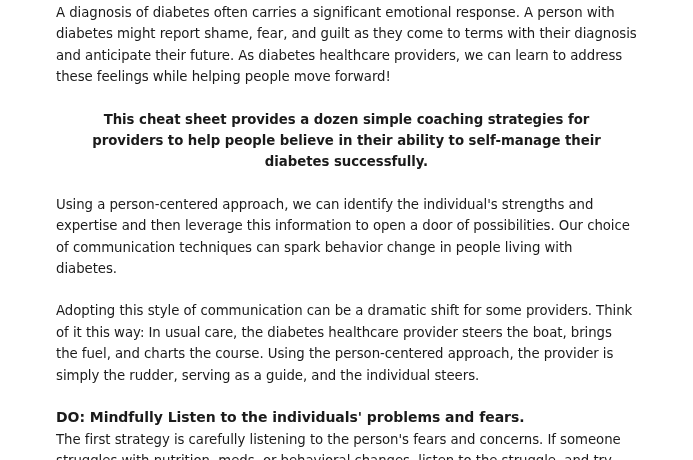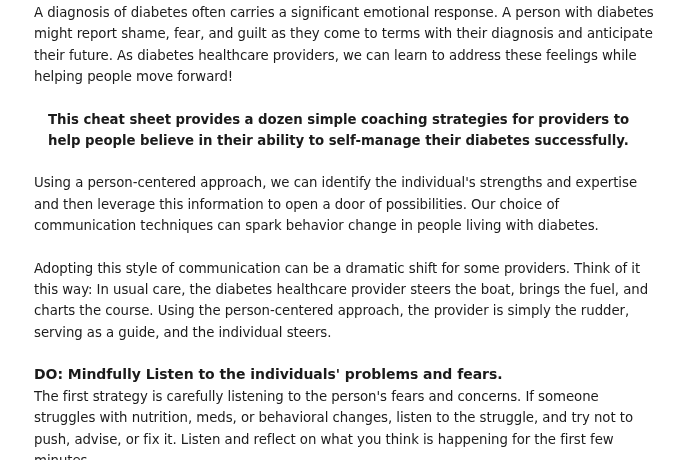--- a/index.html
+++ b/index.html
@@ -13,42 +13,42 @@
     overflow: hidden;
     font-family: "DejaVu Sans", sans-serif;
     color: #1b1b1b;
   }
   .page {
     position: relative;
     width: 693px;
     height: 460px;
     background: #ffffff;
     box-sizing: border-box;
-    padding: 0 34px;
+    padding: 0 56px;
     overflow: hidden;
   }
   .doc-body {
     padding-top: 2px;
   }
   p {
     margin: 0;
     font-size: 13.3px;
     line-height: 21.4px;
     color: #1b1b1b;
     letter-spacing: -0.05px;
   }
   .para {
     margin-bottom: 0;
   }
   .gap {
     height: 21px;
   }
   .callout {
     font-weight: bold;
-    text-align: left;
+    text-align: center;
     font-size: 13.3px;
     line-height: 21.4px;
     padding: 0 14px;
   }
   .heading {
     font-weight: bold;
     font-size: 14px;
     line-height: 21.4px;
     margin: 0;
   }

